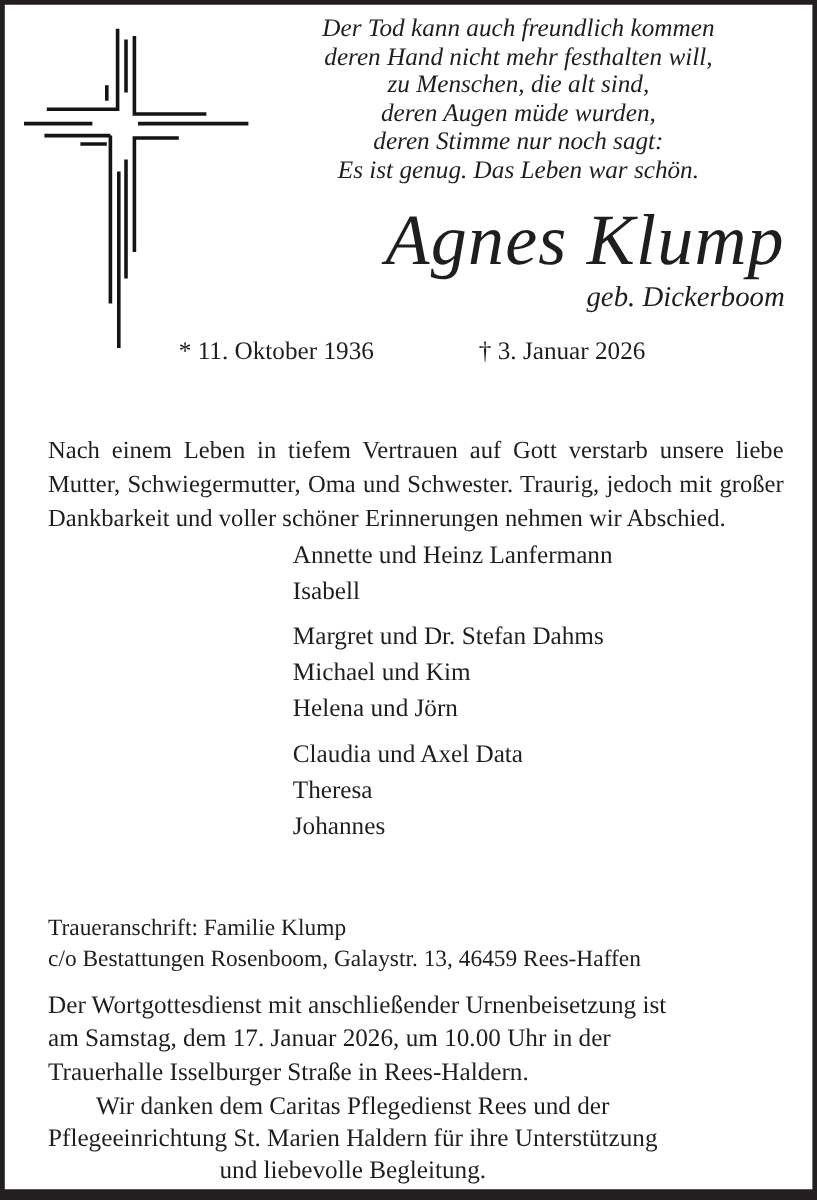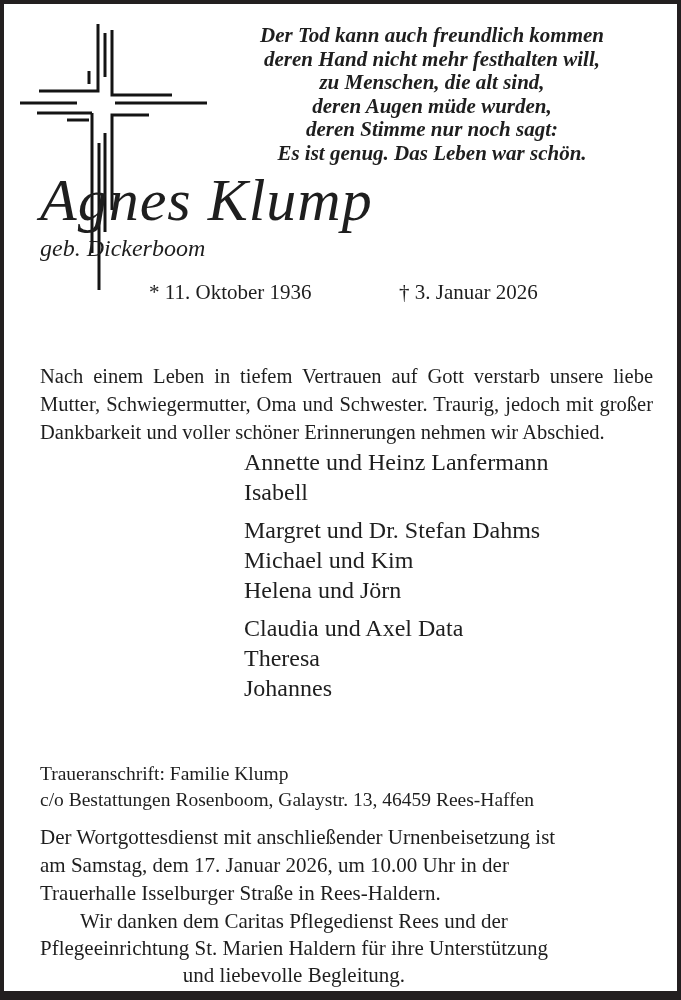--- a/index.html
+++ b/index.html
@@ -12,39 +12,39 @@
     border:4px solid #231f20;
     border-bottom-width:9px;
     font-family:"Liberation Serif","DejaVu Serif",serif;
     color:#1e1e1e;
     overflow:hidden;
   }
   .cross { position:absolute; left:10px; top:16px; }
   .cross path { stroke:#141414; stroke-width:3; fill:none; }
 
   .poem {
-    position:absolute; left:220px; top:20px; width:416px;
+    position:absolute; left:220px; top:8px; width:416px;
     text-align:center; font-style:italic;
-    font-size:21px; line-height:23.5px;font-weight:bold;
+    font-size:21px; line-height:23.5px;
   }
 
-  .name-block { position:absolute; left:36px; top:164px; width:614px; text-align:left; }
+  .name-block { position:absolute; left:36px; top:164px; width:614px; text-align:right; }
   .deceased-name { font-style:italic; font-size:60px; line-height:64px; letter-spacing:1px; }
   .maiden-name  { font-style:italic; font-size:24px; line-height:26px; margin-top:3px; }
 
   .birth-date { position:absolute; left:145px; top:276px; font-size:21px;text-align:right; }
   .death-date { position:absolute; left:395px; top:276px; font-size:21px; }
 
   .obit-par {
     position:absolute; left:36px; top:337px; width:613px;
     font-size:20.5px; line-height:28px;
     text-align:justify;
   }
 
-  .mourners { position:absolute; left:240px; top:443px; font-size:24px; line-height:30px; }
+  .mourners { position:absolute; left:240px; top:443px; font-size:21px; line-height:30px; }
   .mourner-group + .mourner-group { margin-top:8px; }
 
   .address { position:absolute; left:36px; top:757px; font-size:19.5px; line-height:25.5px; }
   .service { position:absolute; left:36px; top:819px; font-size:21px; line-height:28px; }
   .thanks  { position:absolute; left:36px; top:904px; font-size:21px; line-height:27px;text-align:center; }
 </style>
 </head>
 <body>
 
 <div class="page">

